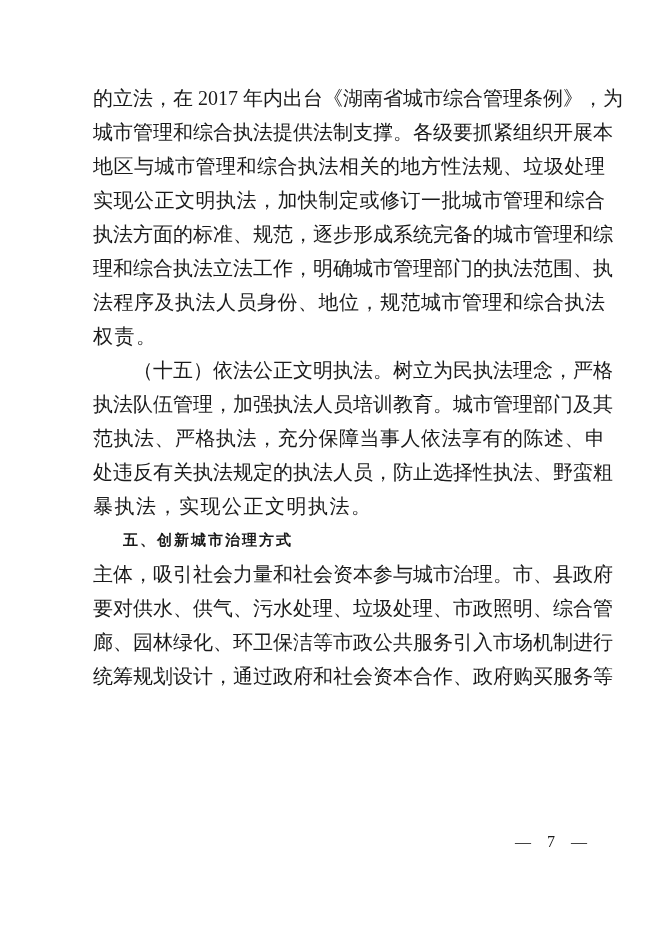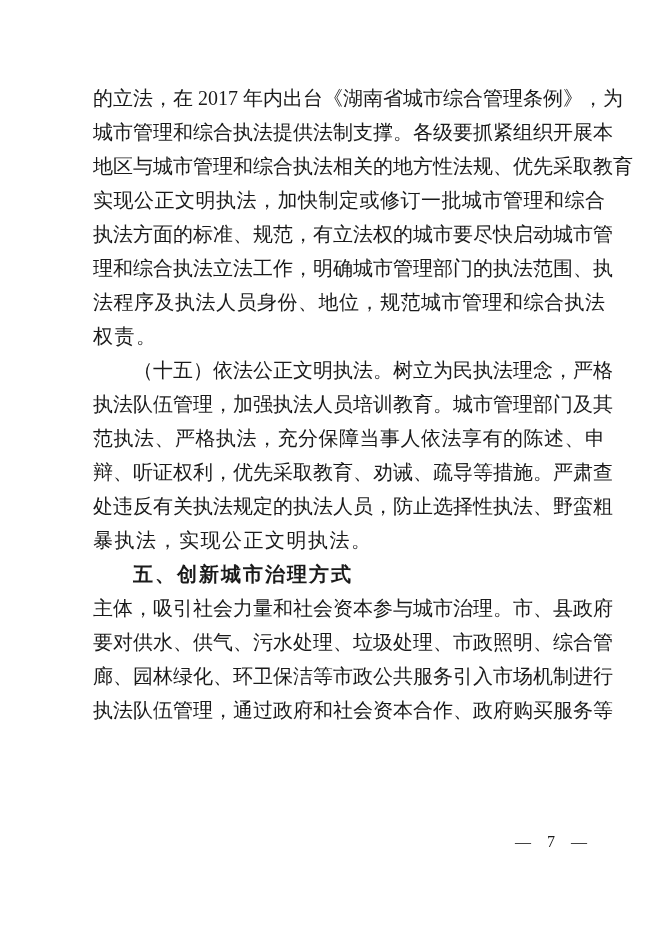--- a/index.html
+++ b/index.html
@@ -39,21 +39,21 @@
     text-align: center;
     text-align-last: left;
     letter-spacing: 1.5px;
   }
   .line.indent {
     text-indent: 2em;
   }
   .line.heading {
     font-family: "Liberation Sans", sans-serif;
     font-weight: bold;
-    font-size: 20px;
+    font-size: 15px;
     letter-spacing: 2px;
   }
   .page-number {
     position: absolute;
     top: 832px;
     right: 93px;
     font-size: 16px;
     line-height: 20px;
     letter-spacing: 1px;
     word-spacing: 10px;
@@ -63,42 +63,41 @@
 </style>
 </head>
 <body>
 
 <div class="page">
   <div class="content">
 
     <div>
       <div class="line">的立法，在 2017 年内出台《湖南省城市综合管理条例》，为</div>
       <div class="line">城市管理和综合执法提供法制支撑。各级要抓紧组织开展本</div>
-      <div class="line">地区与城市管理和综合执法相关的地方性法规、优先采取教育</div>
+      <div class="line">地区与城市管理和综合执法相关的地方性法规、垃圾处理</div>
       <div class="line">实现公正文明执法，加快制定或修订一批城市管理和综合</div>
-      <div class="line">执法方面的标准、规范，有立法权的城市要尽快启动城市管</div>
+      <div class="line">执法方面的标准、规范，逐步形成系统完备的城市管理和综</div>
       <div class="line">理和综合执法立法工作，明确城市管理部门的执法范围、执</div>
       <div class="line">法程序及执法人员身份、地位，规范城市管理和综合执法</div>
       <div class="line no-stretch">权责。</div>
     </div>
 
     <div>
       <div class="line indent">（十五）依法公正文明执法。树立为民执法理念，严格</div>
       <div class="line">执法队伍管理，加强执法人员培训教育。城市管理部门及其</div>
       <div class="line">范执法、严格执法，充分保障当事人依法享有的陈述、申</div>
-      <div class="line">辩、听证权利，优先采取教育、劝诫、疏导等措施。严肃查</div>
       <div class="line">处违反有关执法规定的执法人员，防止选择性执法、野蛮粗</div>
       <div class="line no-stretch">暴执法，实现公正文明执法。</div>
     </div>
 
     <div class="line no-stretch indent heading">五、创新城市治理方式</div>
 
     <div>
       <div class="line">主体，吸引社会力量和社会资本参与城市治理。市、县政府</div>
       <div class="line">要对供水、供气、污水处理、垃圾处理、市政照明、综合管</div>
       <div class="line">廊、园林绿化、环卫保洁等市政公共服务引入市场机制进行</div>
-      <div class="line">执法队伍管理，通过政府和社会资本合作、政府购买服务等</div>
+      <div class="line">统筹规划设计，通过政府和社会资本合作、政府购买服务等</div>
     </div>
 
   </div>
 
   <div class="page-number">— 7 —</div>
 </div>
 
 </body></html>

